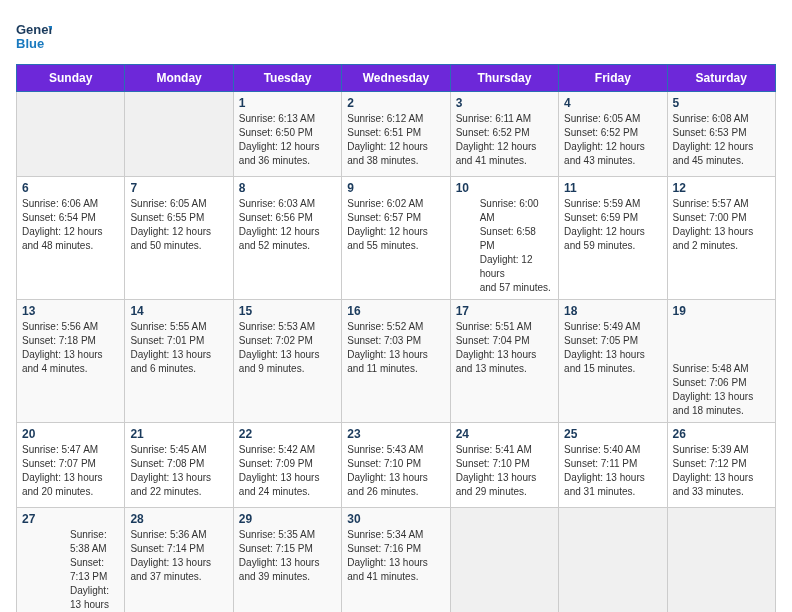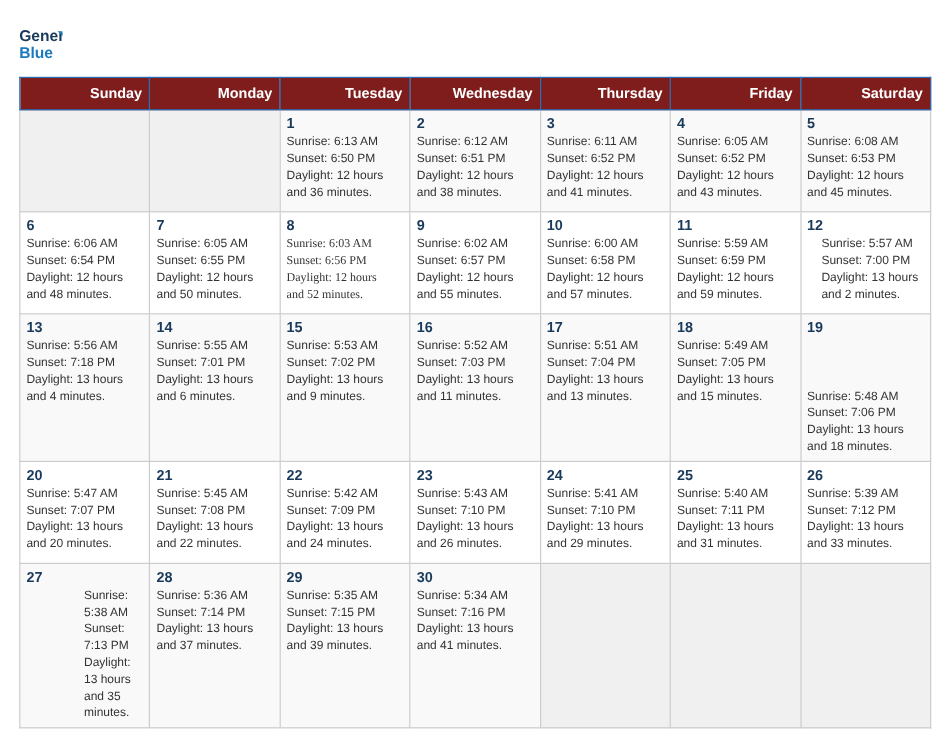--- a/index.html
+++ b/index.html
@@ -27,23 +27,23 @@
     .subtitle {
       font-size: 16px;
       color: #333;
     }
     table {
       width: 100%;
       border-collapse: collapse;
       font-size: 11px;
     }
     thead tr th {
-      background-color: #7f1d1d;
+      background-color: #6d28d9;
       color: #fff;
-      text-align: right;
+      text-align: center;
       padding: 6px 6px;
       font-size: 12px;
       font-weight: bold;
       border: 1px solid #2a6db5;
     }
     tbody tr td {
       border: 1px solid #ccc;
       vertical-align: top;
       padding: 4px 5px;
       width: 14.28%;
@@ -168,49 +168,49 @@
         </td>
         <td>
           <span class="day-number">7</span>
           <div class="day-info" style="white-space: pre-line;">Sunrise: 6:05 AM
 Sunset: 6:55 PM
 Daylight: 12 hours
 and 50 minutes.</div>
         </td>
         <td>
           <span class="day-number">8</span>
-          <div class="day-info" style="white-space: pre-line; font-family: Liberation Serif, serif;">Sunrise: 6:03 AM
+          <div class="day-info" style="white-space: pre-line;">Sunrise: 6:03 AM
 Sunset: 6:56 PM
 Daylight: 12 hours
 and 52 minutes.</div>
         </td>
         <td>
           <span class="day-number">9</span>
           <div class="day-info" style="white-space: pre-line;">Sunrise: 6:02 AM
 Sunset: 6:57 PM
 Daylight: 12 hours
 and 55 minutes.</div>
         </td>
         <td>
           <span class="day-number">10</span>
-          <div class="day-info" style="white-space: pre-line;">Sunrise: 6:00 AM
+          <div class="day-info" style="white-space: pre-line; margin-left: 24px;">Sunrise: 6:00 AM
 Sunset: 6:58 PM
 Daylight: 12 hours
 and 57 minutes.</div>
         </td>
         <td>
           <span class="day-number">11</span>
           <div class="day-info" style="white-space: pre-line;">Sunrise: 5:59 AM
 Sunset: 6:59 PM
 Daylight: 12 hours
 and 59 minutes.</div>
         </td>
         <td>
           <span class="day-number">12</span>
-          <div class="day-info" style="white-space: pre-line; margin-left: 12px;">Sunrise: 5:57 AM
+          <div class="day-info" style="white-space: pre-line;">Sunrise: 5:57 AM
 Sunset: 7:00 PM
 Daylight: 13 hours
 and 2 minutes.</div>
         </td>
       </tr>
       <tr>
         <td>
           <span class="day-number">13</span>
           <div class="day-info" style="white-space: pre-line;">Sunrise: 5:56 AM
 Sunset: 7:18 PM

